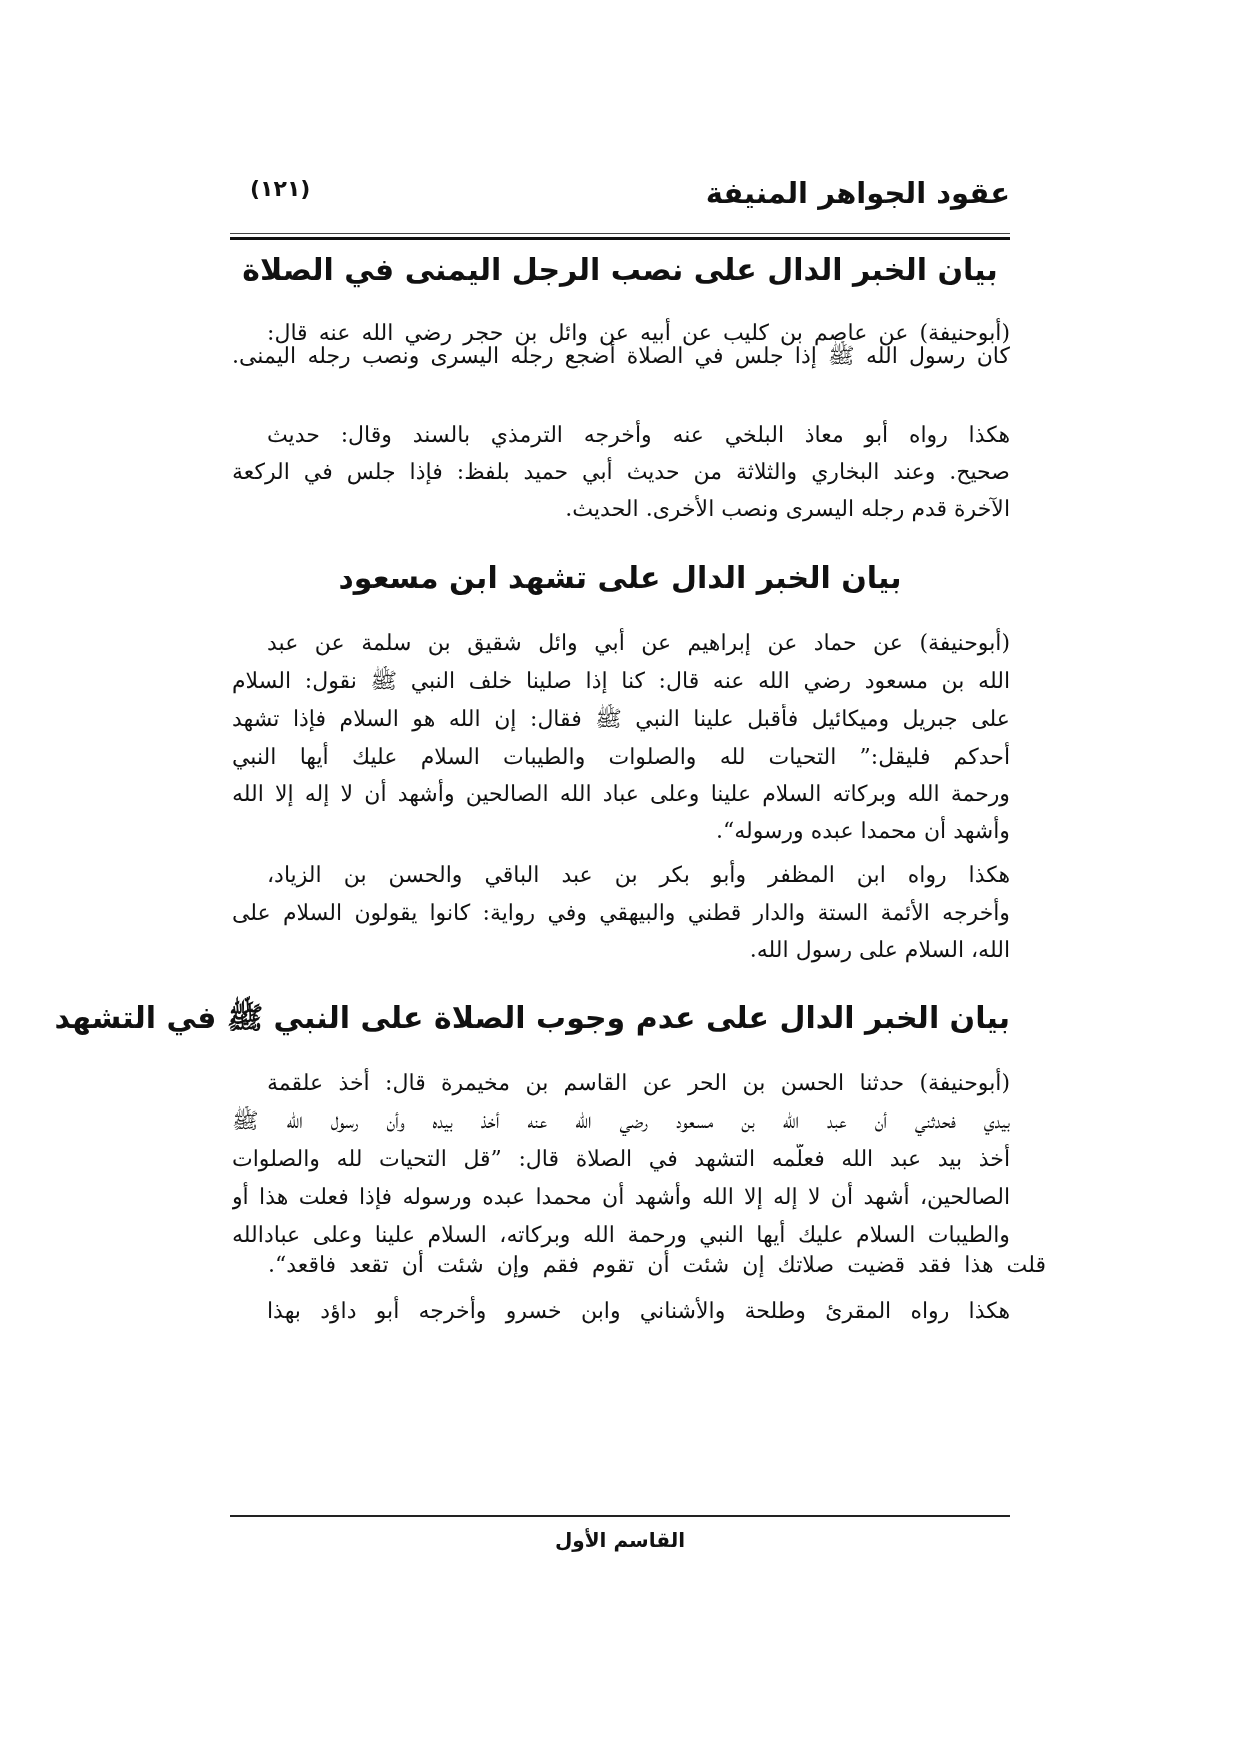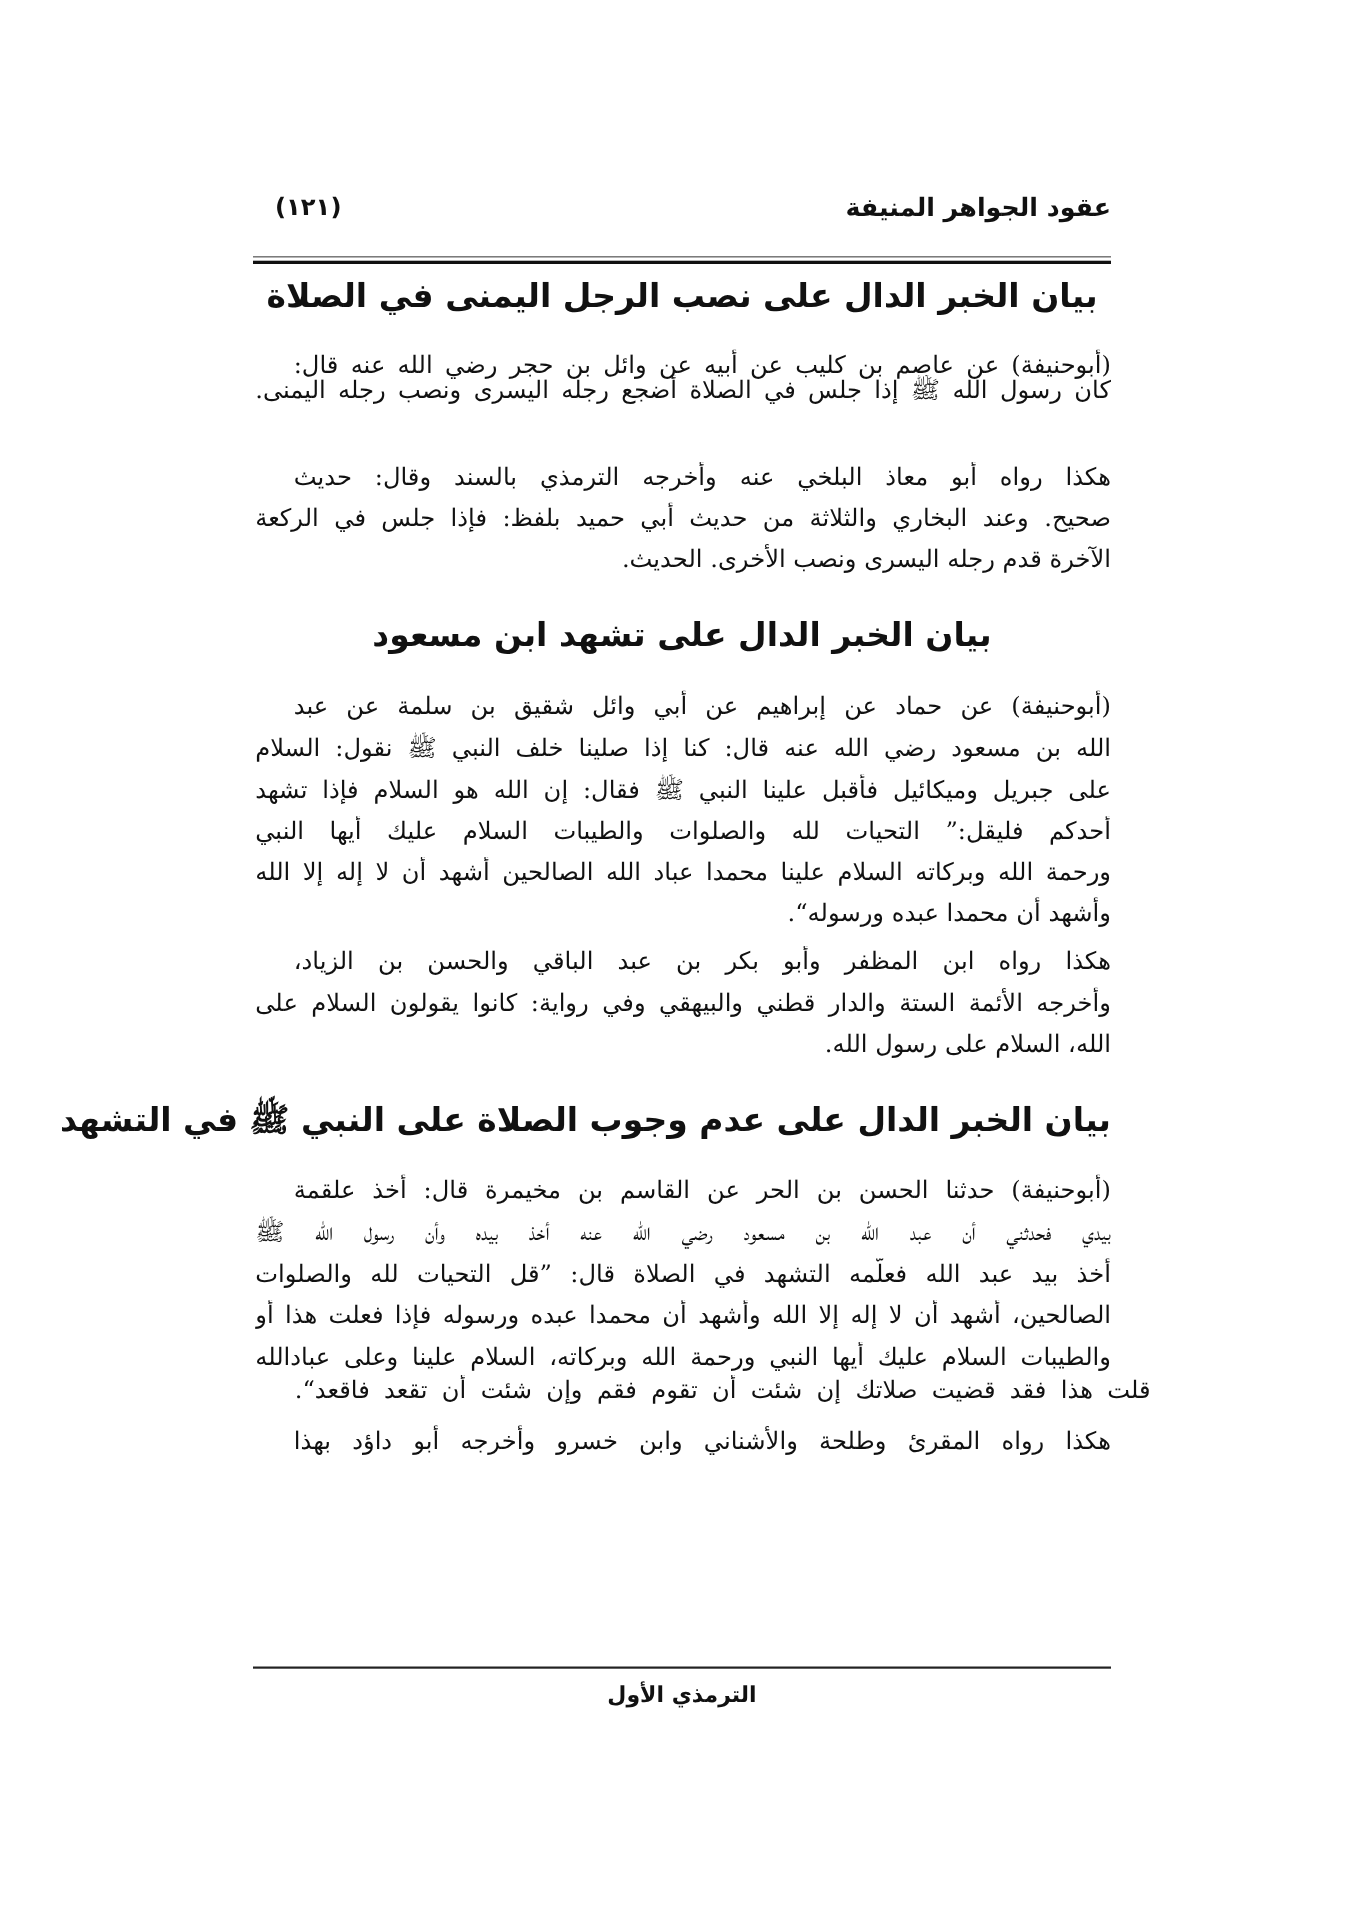--- a/index.html
+++ b/index.html
@@ -19,21 +19,21 @@
       position: absolute;
       left: 0; top: 0;
       width: 1240px; height: 1754px;
     }
     .header-title {
       position: absolute;
       right: 230px;
       top: 176px;
       font-family: "DejaVu Sans", sans-serif;
       font-weight: bold;
-      font-size: 23px;
+      font-size: 29px;
       direction: rtl;
       white-space: nowrap;
     }
     .header-pagenum {
       position: absolute;
       left: 250px;
       top: 176px;
       font-family: "DejaVu Sans", sans-serif;
       font-weight: bold;
       font-size: 22px;
@@ -117,30 +117,30 @@
   <div class="line" style="top:341px;">كان رسول الله ﷺ إذا جلس في الصلاة أضجع رجله اليسرى ونصب رجله اليمنى.</div>
   <div class="line first" style="top:420px;">هكذا رواه أبو معاذ البلخي عنه وأخرجه الترمذي بالسند وقال: حديث</div>
   <div class="line" style="top:457px;">صحيح. وعند البخاري والثلاثة من حديث أبي حميد بلفظ: فإذا جلس في الركعة</div>
   <div class="line last" style="top:494px;">الآخرة قدم رجله اليسرى ونصب الأخرى. الحديث.</div>
 
   <div class="heading" style="top:560px;">بيان الخبر الدال على تشهد ابن مسعود</div>
   <div class="line first" style="top:628px;">(أبوحنيفة) عن حماد عن إبراهيم عن أبي وائل شقيق بن سلمة عن عبد</div>
   <div class="line" style="top:666px;">الله بن مسعود رضي الله عنه قال: كنا إذا صلينا خلف النبي ﷺ نقول: السلام</div>
   <div class="line" style="top:704px;">على جبريل وميكائيل فأقبل علينا النبي ﷺ فقال: إن الله هو السلام فإذا تشهد</div>
   <div class="line" style="top:742px;">أحدكم فليقل:” التحيات لله والصلوات والطيبات السلام عليك أيها النبي</div>
-  <div class="line" style="top:779px;">ورحمة الله وبركاته السلام علينا محمدا عباد الله الصالحين أشهد أن لا إله إلا الله</div>
+  <div class="line" style="top:779px;">ورحمة الله وبركاته السلام علينا وعلى عباد الله الصالحين وأشهد أن لا إله إلا الله</div>
   <div class="line last" style="top:816px;">وأشهد أن محمدا عبده ورسوله“.</div>
   <div class="line first" style="top:860px;">هكذا رواه ابن المظفر وأبو بكر بن عبد الباقي والحسن بن الزياد،</div>
   <div class="line" style="top:898px;">وأخرجه الأئمة الستة والدار قطني والبيهقي وفي رواية: كانوا يقولون السلام على</div>
   <div class="line last" style="top:935px;">الله، السلام على رسول الله.</div>
 
   <div class="heading" style="top:1000px;">بيان الخبر الدال على عدم وجوب الصلاة على النبي ﷺ في التشهد</div>
   <div class="line first" style="top:1068px;">(أبوحنيفة) حدثنا الحسن بن الحر عن القاسم بن مخيمرة قال: أخذ علقمة</div>
   <div class="line" style="top:1106px;">بيدي فحدثني أن عبد الله بن مسعود رضي الله عنه أخذ بيده وأن رسول الله ﷺ</div>
   <div class="line" style="top:1144px;">أخذ بيد عبد الله فعلّمه التشهد في الصلاة قال: ”قل التحيات لله والصلوات</div>
   <div class="line" style="top:1220px;">والطيبات السلام عليك أيها النبي ورحمة الله وبركاته، السلام علينا وعلى عبادالله</div>
   <div class="line" style="top:1168px;margin-top:14px;">الصالحين، أشهد أن لا إله إلا الله وأشهد أن محمدا عبده ورسوله فإذا فعلت هذا أو</div>
   <div class="line" style="top:1250px;margin-left:36px;">قلت هذا فقد قضيت صلاتك إن شئت أن تقوم فقم وإن شئت أن تقعد فاقعد“.</div>
   <div class="line first" style="top:1296px;">هكذا رواه المقرئ وطلحة والأشناني وابن خسرو وأخرجه أبو داؤد بهذا</div>
 
   <div class="footer-rule"></div>
-  <div class="footer-text">الترمذي الأول</div>
+  <div class="footer-text">القاسم الأول</div>
 </div>
 
 </body></html>

